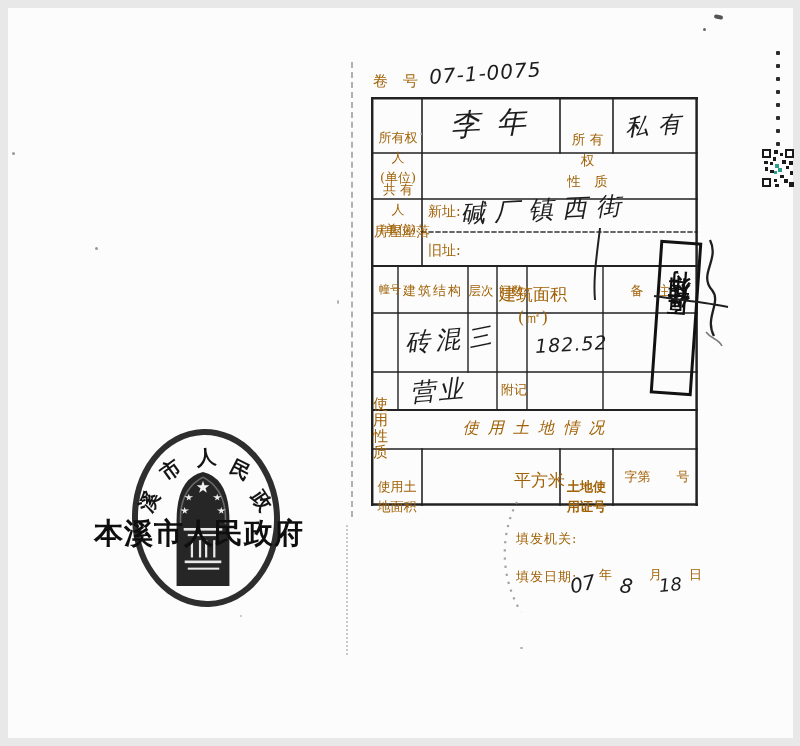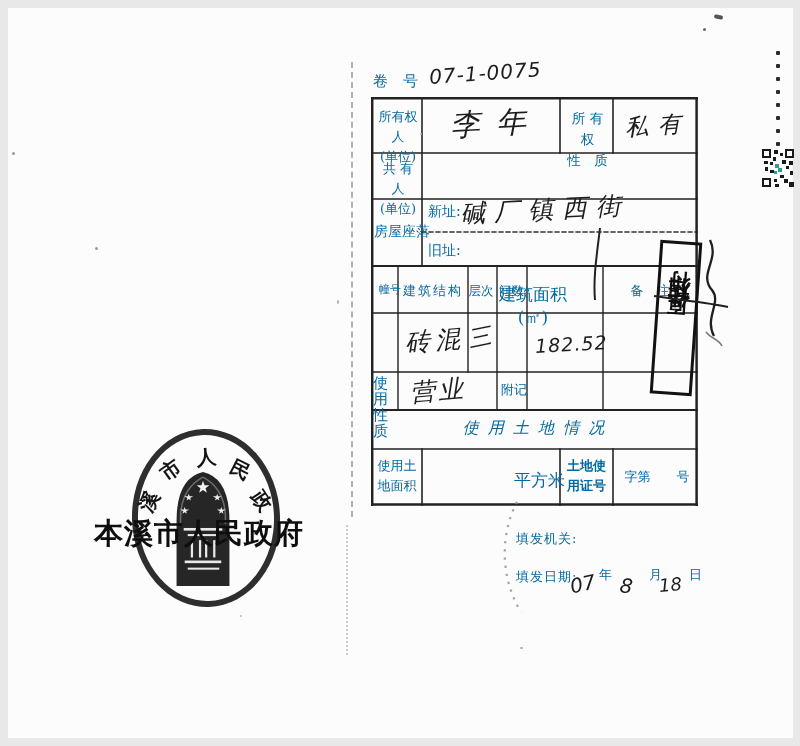--- a/index.html
+++ b/index.html
@@ -1,21 +1,21 @@
 <!DOCTYPE html>
 <html><head>
 <meta charset="utf-8">
 <style>
   html,body{margin:0;padding:0;background:#e8e8e8;}
   #stage{position:relative;width:800px;height:746px;background:#e8e8e8;overflow:hidden;
          font-family:"DejaVu Serif",serif;}
   .paper{position:absolute;left:8px;top:8px;width:785px;height:730px;background:#fcfcfc;}
   .abs{position:absolute;}
-  .lbl{font-family:"DejaVu Serif",serif;color:#0369a1;}
-  .pre{white-space:pre-line;}
+  .lbl{font-family:"DejaVu Serif",serif;color:#a16207;}
+  .pre{white-space:pre-line;margin-top:21px;}
   .ctr{text-align:center;}
   .hand{font-family:"DejaVu Sans",sans-serif;font-style:italic;color:#1d1d1d;}
   .speck{position:absolute;background:#999;border-radius:50%;}
   .dotcol{position:absolute;left:776px;top:51px;}
   .dotcol .d{width:4px;height:4px;background:#2b2b2b;border-radius:1px;margin-bottom:9px;}
   .sealring{position:absolute;left:132px;top:429px;width:136px;height:166px;
             border:6px solid #1c1c1c;border-radius:50%;transform:rotate(-2deg);opacity:.92;}
   .arcch{position:absolute;width:24px;height:24px;font-size:20px;font-weight:bold;
          color:#141414;font-family:"DejaVu Serif",serif;text-align:center;}
   .stampbox{position:absolute;left:655px;top:241px;width:36px;height:148px;

